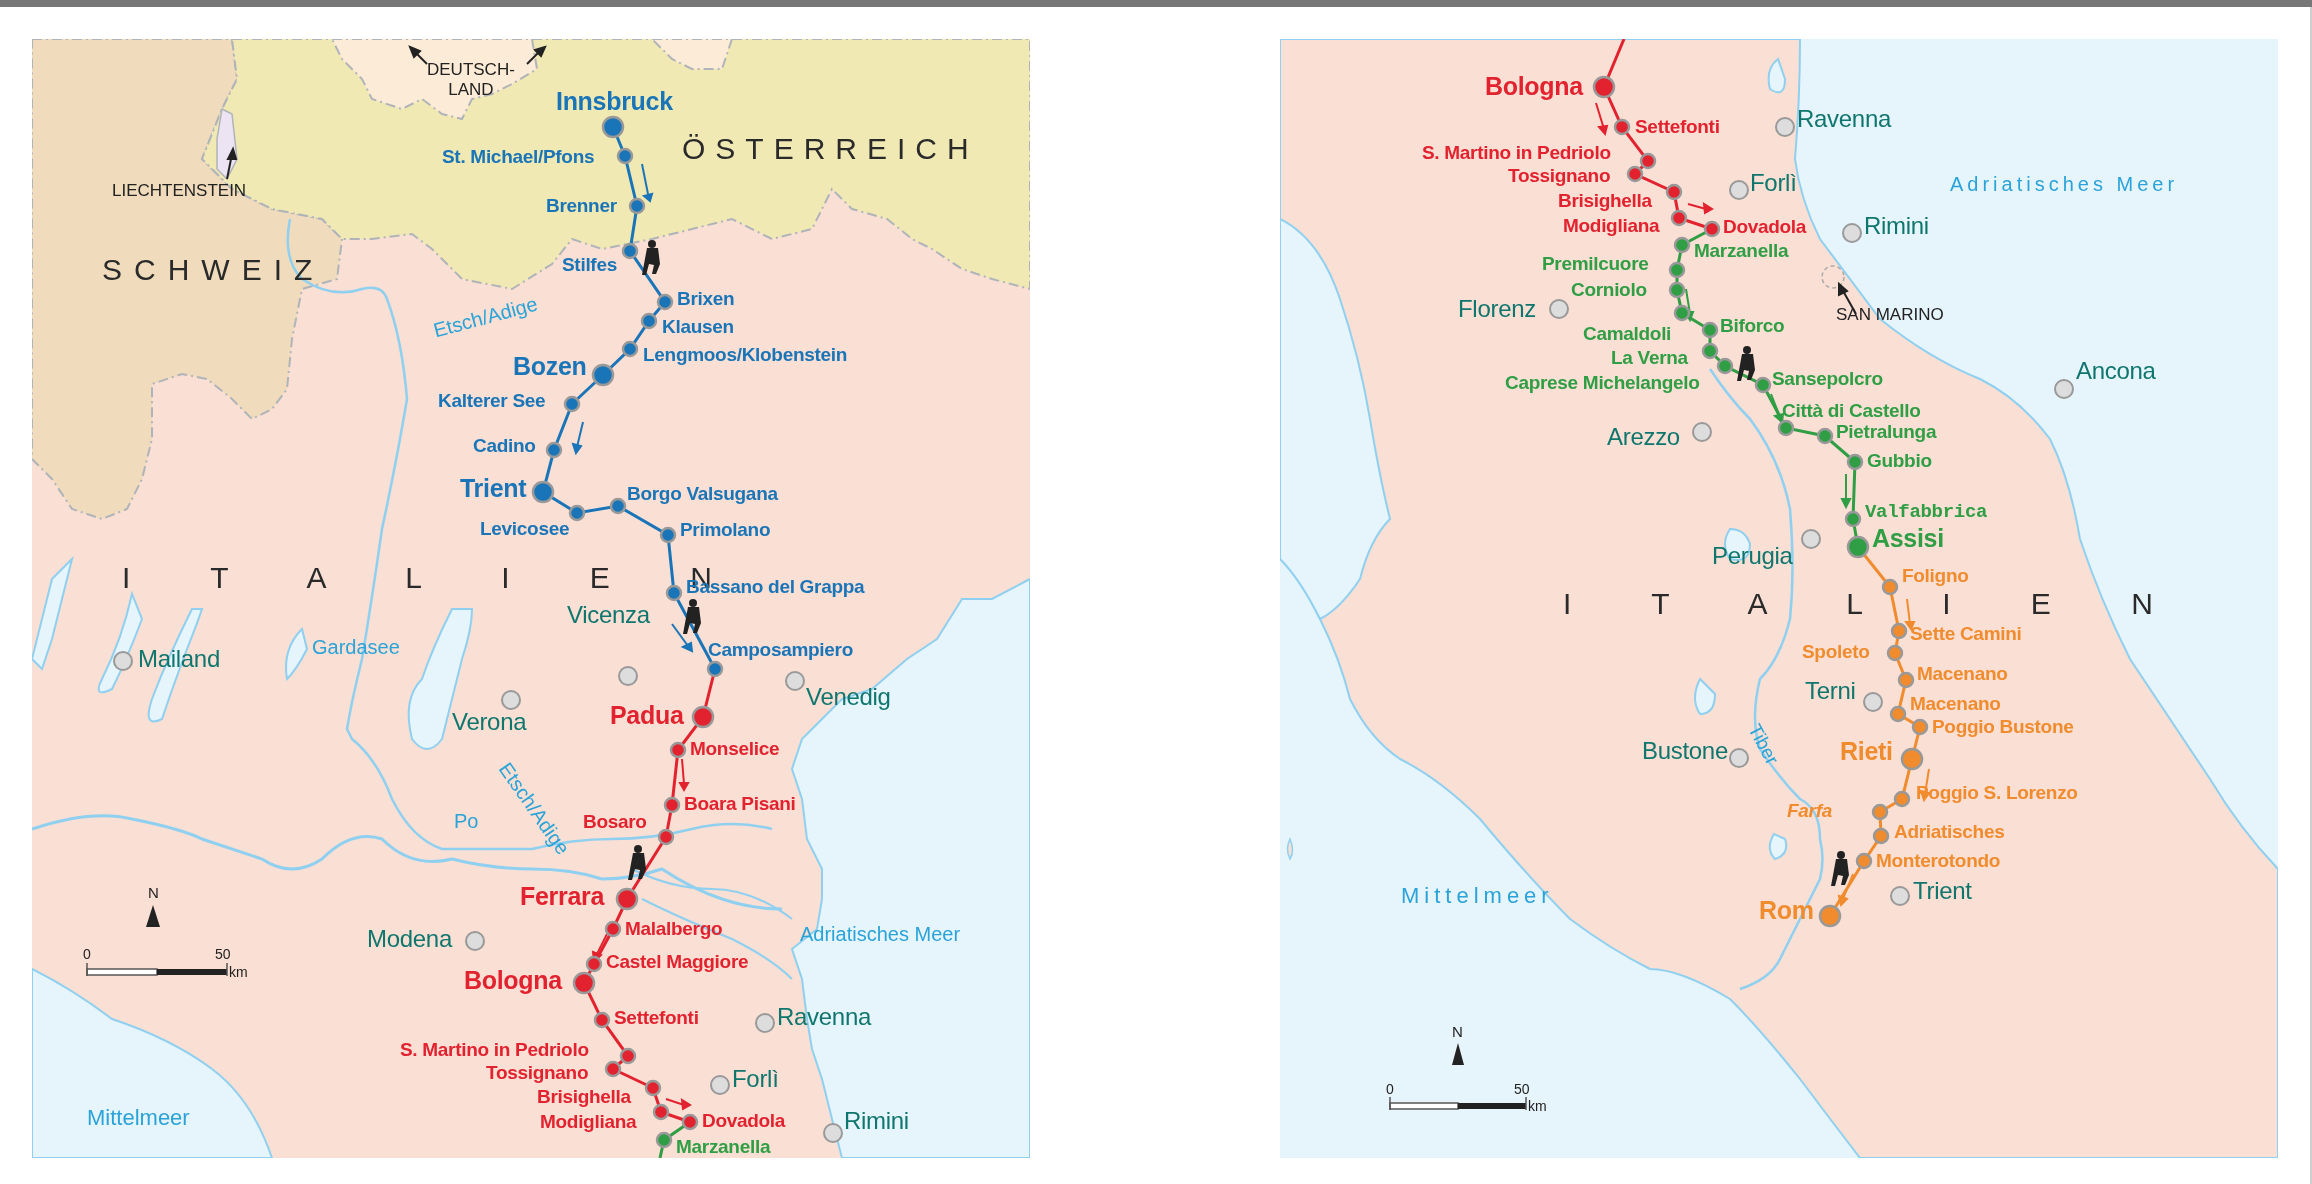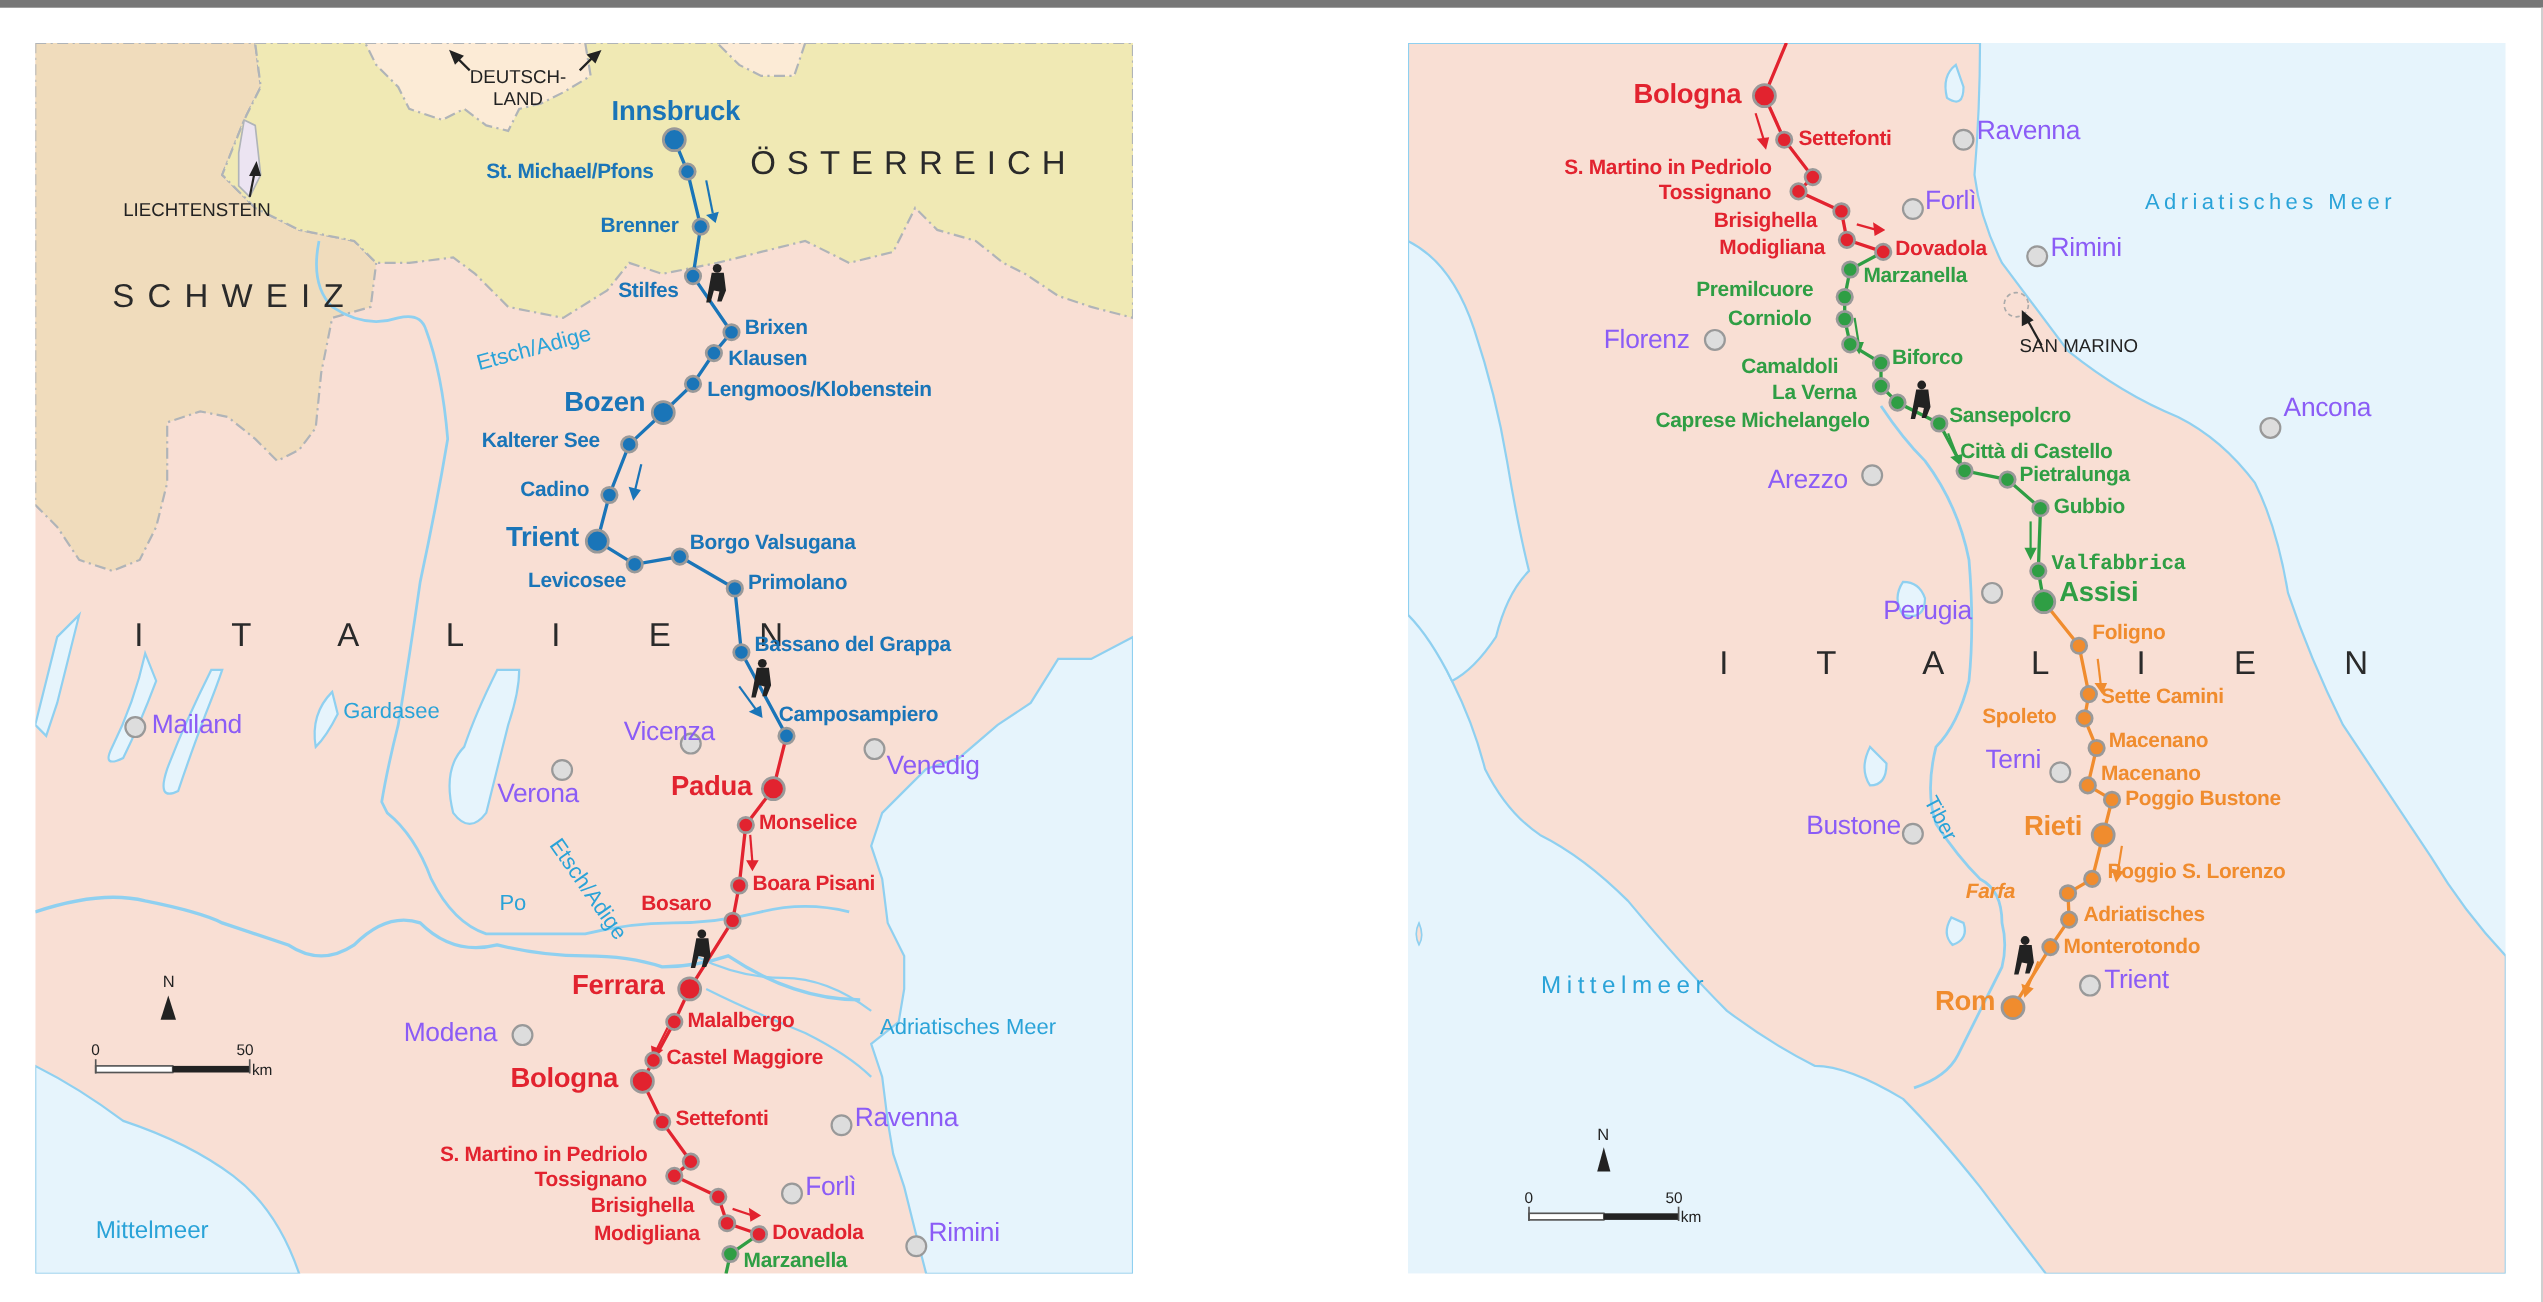--- a/index.html
+++ b/index.html
@@ -6,21 +6,21 @@
   body{width:2312px;height:1184px;background:#ffffff;position:relative;overflow:hidden;font-family:"Liberation Sans",sans-serif;}
   .topbar{position:absolute;left:0;top:0;width:2312px;height:7px;background:#777777;}
   .edge{position:absolute;right:0;top:7px;width:2px;height:1177px;background:#cfcfcf;}
   .map{position:absolute;top:39px;width:998px;height:1119px;overflow:hidden;}
   #map-left{left:32px;}
   #map-right{left:1280px;}
   .map svg{position:absolute;left:0;top:0;}
   .lbl{position:absolute;white-space:nowrap;line-height:1;font-family:"Liberation Sans",sans-serif;}
   .stn{font-weight:bold;font-size:19px;letter-spacing:-0.3px;}
   .stn.big{font-size:25px;}
-  .city{font-size:24px;color:#8b5cf6;letter-spacing:-0.3px;}
+  .city{font-size:24px;color:#0f766e;letter-spacing:-0.3px;}
   .country{font-size:30px;color:#2a2a2a;letter-spacing:12px;}
   .italien{font-size:30px;color:#2a2a2a;letter-spacing:0;word-spacing:0;}
   .water{font-size:20px;color:#2aa3d8;}
   .water.spaced{letter-spacing:4px;}
   .small{font-size:17px;color:#222222;}
   .blue{color:#1a75b8;} .red{color:#e2232f;} .green{color:#2f9e44;} .orange{color:#f08c2e;}
 </style>
 </head>
 <body>
 
@@ -155,21 +155,21 @@
 
   <div class="lbl water" style="left:400px;top:268px;transform:rotate(-15deg);">Etsch/Adige</div>
   <div class="lbl water" style="left:280px;top:598px;">Gardasee</div>
   <div class="lbl water" style="left:480px;top:720px;transform:rotate(55deg);transform-origin:left top;">Etsch/Adige</div>
   <div class="lbl water" style="left:422px;top:772px;">Po</div>
   <div class="lbl water" style="left:768px;top:885px;">Adriatisches Meer</div>
   <div class="lbl water" style="left:55px;top:1068px;font-size:22px;">Mittelmeer</div>
 
   <div class="lbl city" style="left:106px;top:608px;">Mailand</div>
   <div class="lbl city" style="left:420px;top:671px;">Verona</div>
-  <div class="lbl city" style="left:535px;top:615px;">Vicenza</div>
+  <div class="lbl city" style="left:535px;top:564px;">Vicenza</div>
   <div class="lbl city" style="left:774px;top:646px;">Venedig</div>
   <div class="lbl city" style="left:335px;top:888px;">Modena</div>
   <div class="lbl city" style="left:745px;top:966px;">Ravenna</div>
   <div class="lbl city" style="left:700px;top:1028px;">Forlì</div>
   <div class="lbl city" style="left:812px;top:1070px;">Rimini</div>
 
   <div class="lbl stn big blue" style="left:524px;top:50px;">Innsbruck</div>
   <div class="lbl stn blue" style="left:410px;top:108px;">St. Michael/Pfons</div>
   <div class="lbl stn blue" style="left:514px;top:157px;">Brenner</div>
   <div class="lbl stn blue" style="left:530px;top:216px;">Stilfes</div>

